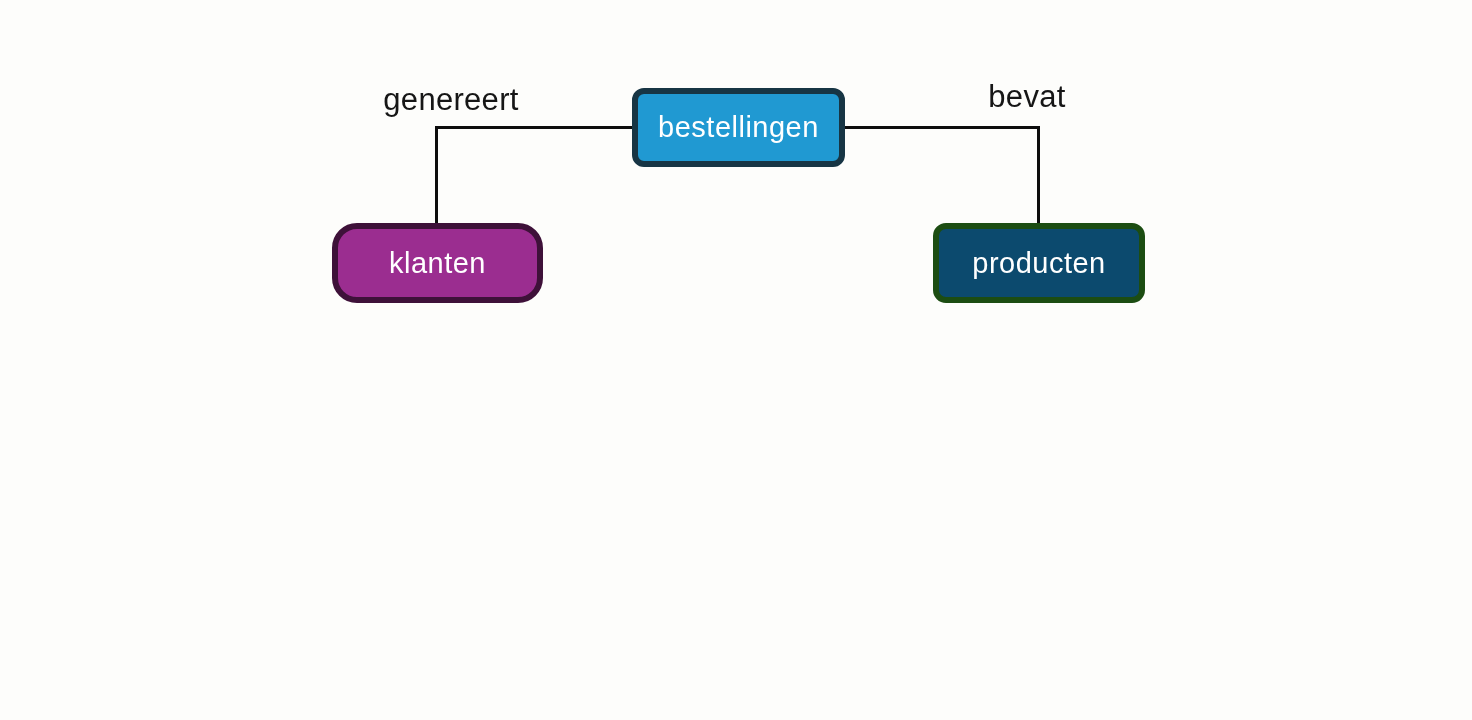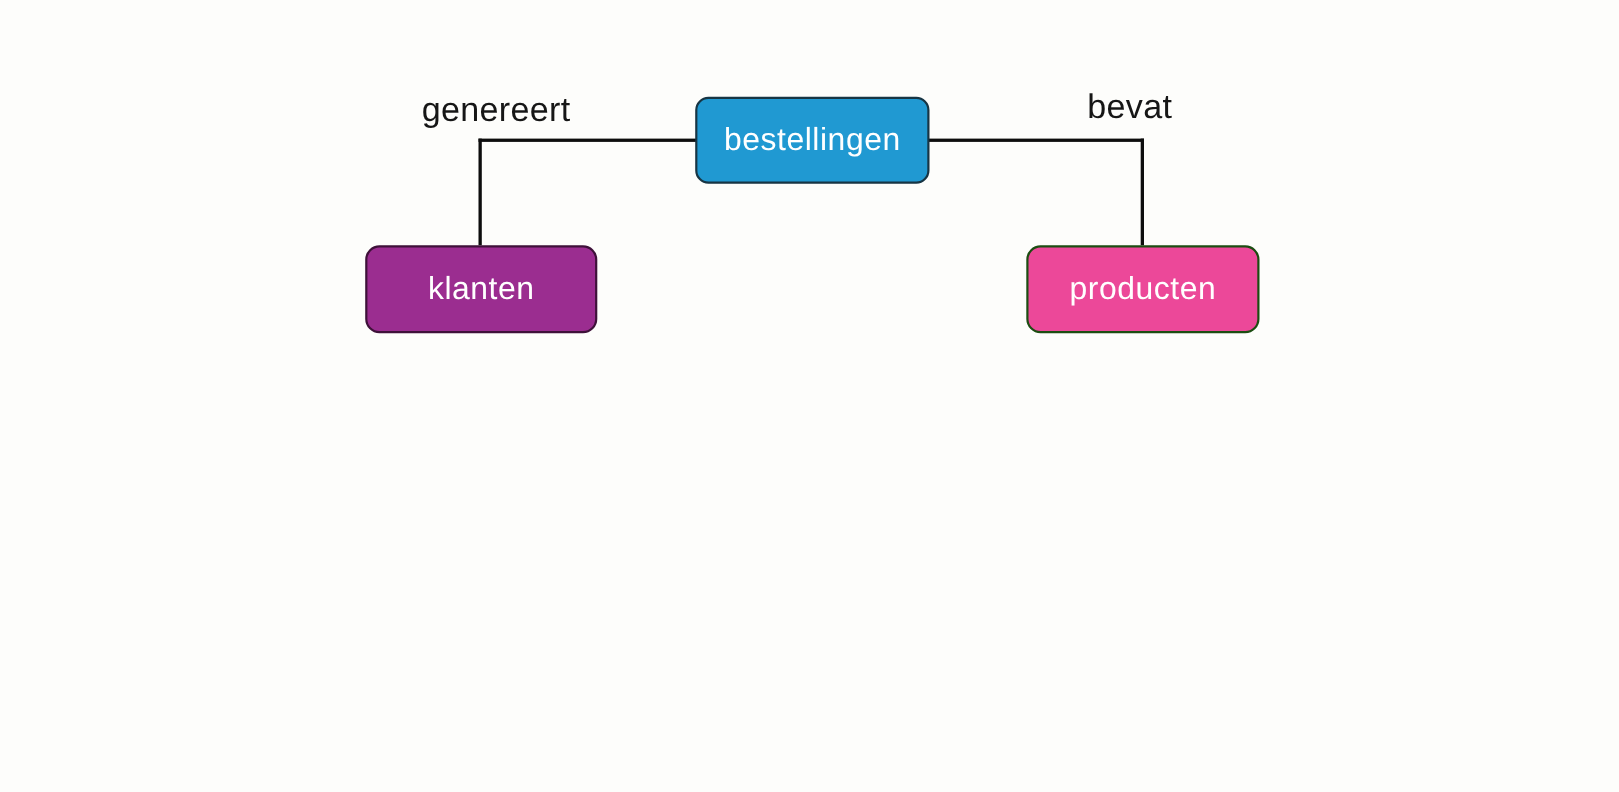--- a/index.html
+++ b/index.html
@@ -13,40 +13,41 @@
     width: 1472px;
     height: 720px;
     background: #fdfdfb;
     overflow: hidden;
   }
   .node {
     position: absolute;
     display: flex;
     align-items: center;
     justify-content: center;
-    border: 2px solid #b91c1c;
+    border: 6px solid #b91c1c;
     border-radius: 13px;
     color: #ffffff;
     font-size: 29px;
     font-weight: 400;
     letter-spacing: 0.5px;
     box-sizing: border-box;
   }
   #node-bestellingen {
     left: 632px; top: 88px;
     width: 213px; height: 79px;
     background: #2099d2;
     border-color: #173544;
     border-radius: 12px;
   }
   #node-klanten {
     left: 332px; top: 223px;
     width: 211px; height: 80px;
     background: #9b2d90;
     border-color: #3e1139;
+    border-radius: 25px;
   }
   #node-producten {
     left: 933px; top: 223px;
     width: 212px; height: 80px;
     background: #54a231;
     border-color: #1c4d12;
   }
   .edge {
     position: absolute;
     background: #0d0d0d;
@@ -83,17 +84,17 @@
   <div class="edge-label" id="label-bevat">bevat</div>
 
   <div class="node" id="node-bestellingen" style="background: rgb(32, 153, 210); border-color: rgb(23, 53, 68); color: rgb(255, 255, 255);">
     <span>bestellingen</span>
   </div>
 
   <div class="node" id="node-klanten" style="background: rgb(155, 45, 144); border-color: rgb(62, 17, 57); color: rgb(255, 255, 255);">
     <span>klanten</span>
   </div>
 
-  <div class="node" id="node-producten" style="background: #ec4899; border-color: rgb(28, 77, 18); color: rgb(255, 255, 255);">
+  <div class="node" id="node-producten" style="background: #0c4a6e; border-color: rgb(28, 77, 18); color: rgb(255, 255, 255);">
     <span>producten</span>
   </div>
 
 </div>
 
 </body></html>

